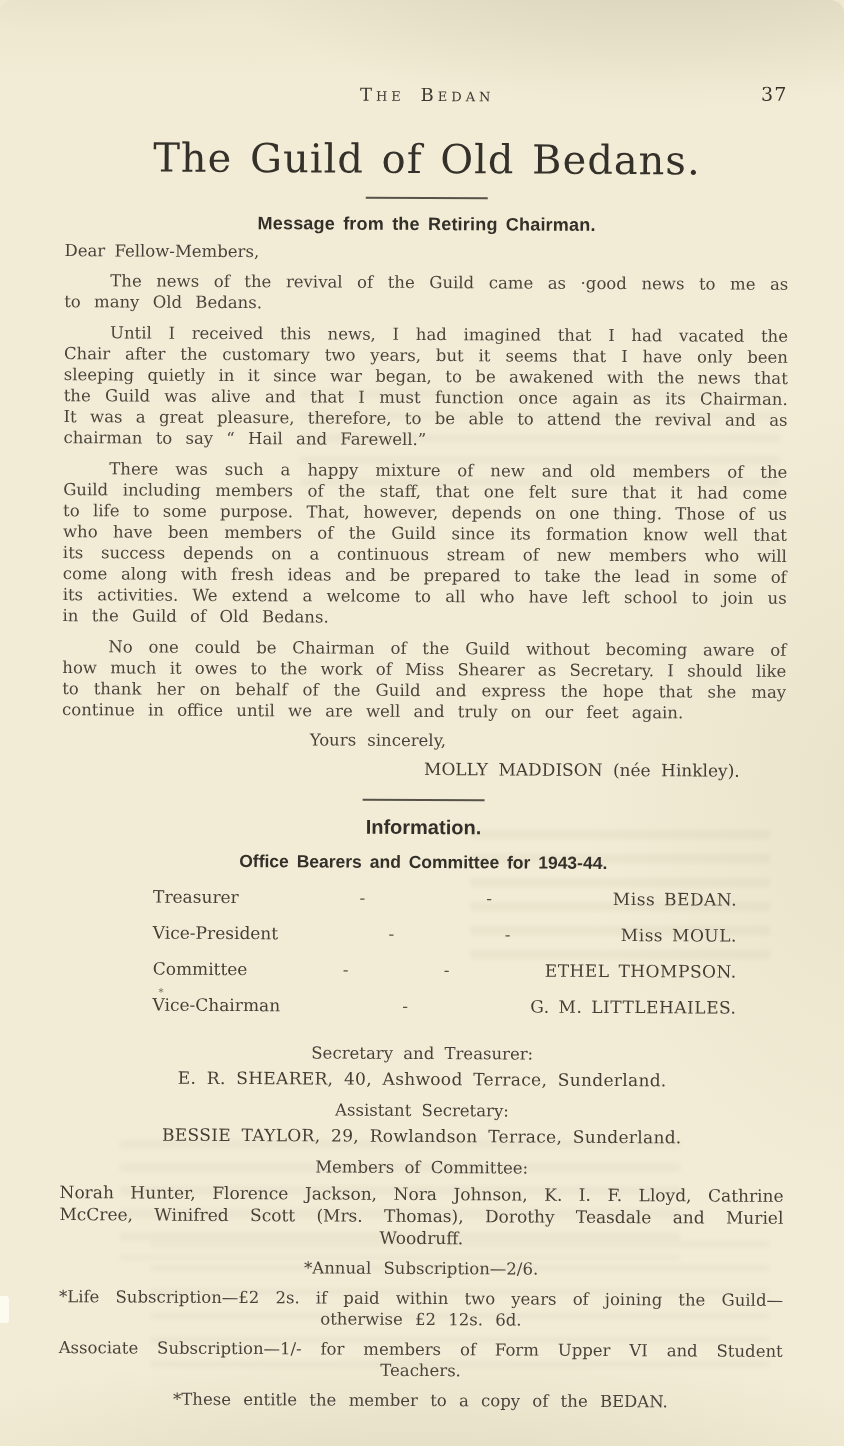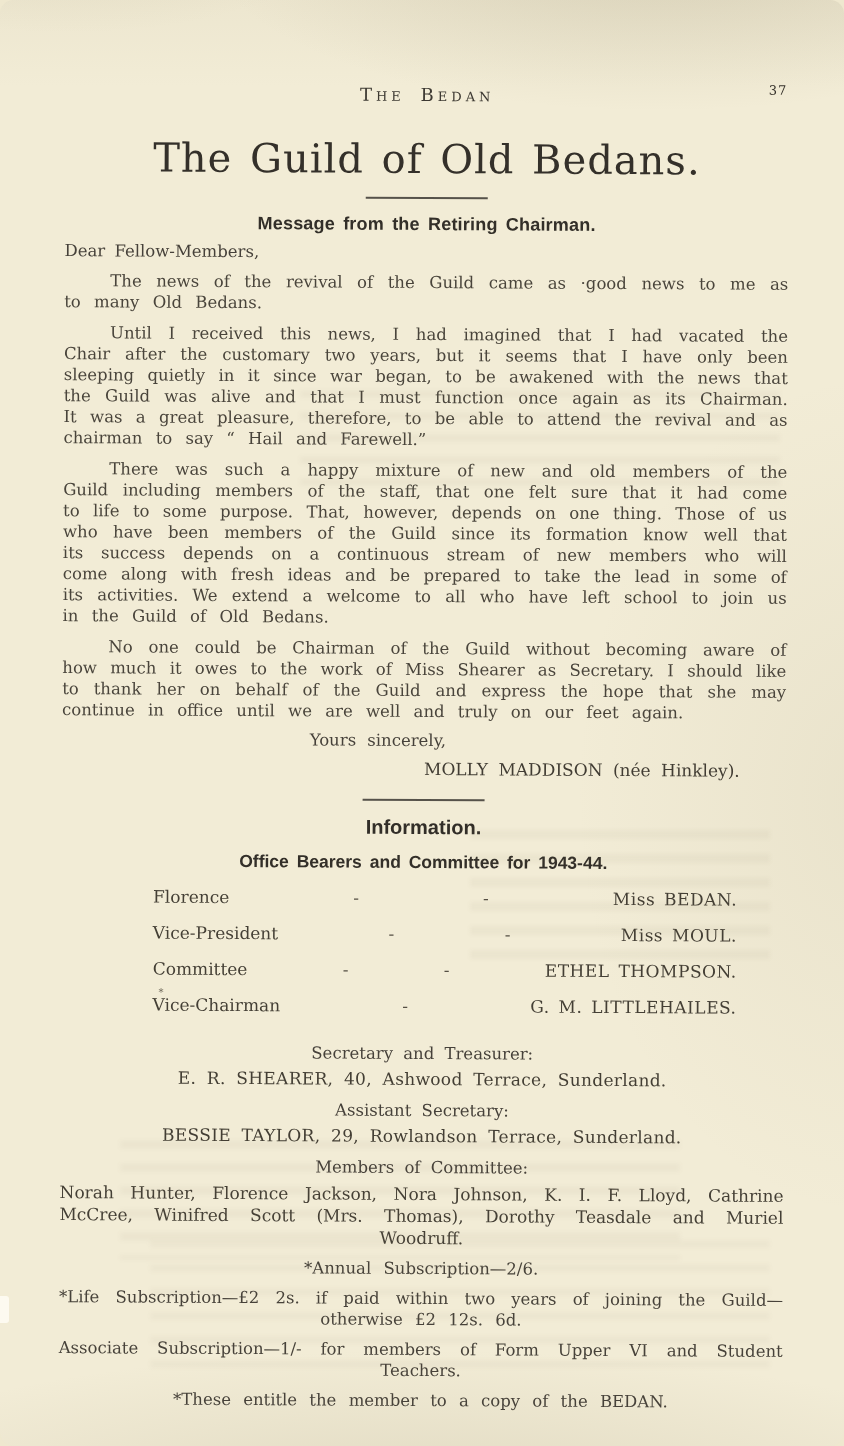--- a/index.html
+++ b/index.html
@@ -62,21 +62,21 @@
     font-variant: small-caps;
     font-size: 18px;
     letter-spacing: 4px;
     word-spacing: 6px;
     color: #3d3932;
   }
   .folio {
     position: absolute;
     right: 2px;
     top: -3px;
-    font-size: 13px;
+    font-size: 19px;
     letter-spacing: 1px;
     color: #36322b;
   }
   .title {
     margin: 28px 0 0 0;
     text-align: center;
     font-weight: 400;
     font-size: 40px;
     letter-spacing: 1px;
     word-spacing: 4px;
@@ -239,21 +239,21 @@
     </section>
 
     <div class="rule rule-sig"></div>
 
     <section>
       <h2 class="info-head">Information.</h2>
       <h3 class="info-subhead">Office Bearers and Committee for 1943-44.</h3>
 
       <div class="officers">
         <div class="officer-row">
-          <span class="officer-role">Florence</span>
+          <span class="officer-role">Treasurer</span>
           <span class="officer-sep">
               <i>-</i>
               <i>-</i>
             </span>
           <span class="officer-name">Miss BEDAN.</span>
         </div>
         <div class="officer-row">
           <span class="officer-role">Vice-President</span>
           <span class="officer-sep">
               <i>-</i>

